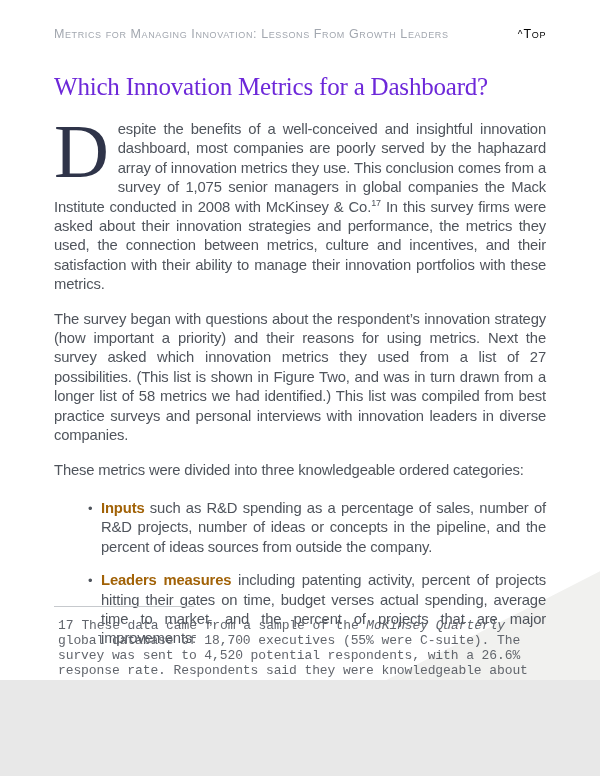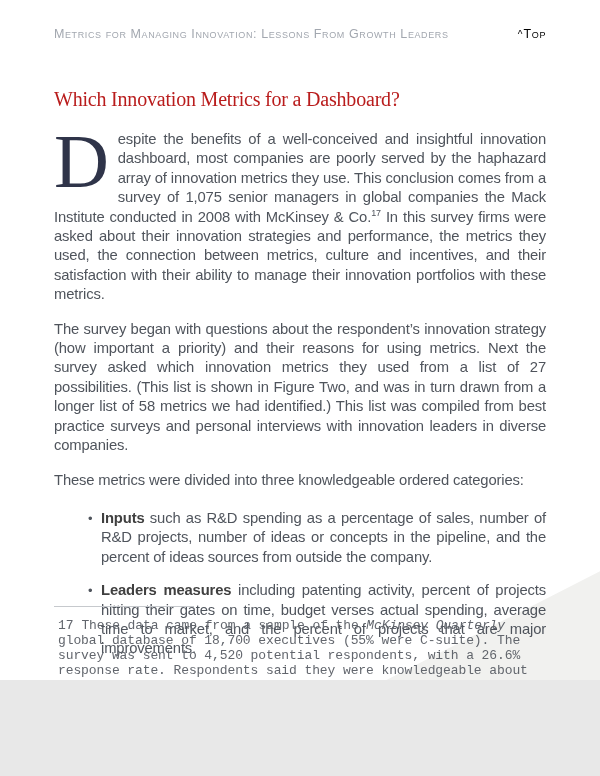--- a/index.html
+++ b/index.html
@@ -25,23 +25,23 @@
     font-variant:small-caps;
     font-size:12.5px; letter-spacing:0.6px;
     color:#a2a7af;
   }
   .top-link { color:#000000; text-decoration:none; cursor:pointer; }
   .top-link .caret { font-size:10px; letter-spacing:0; margin-right:1px; }
 
   h1.page-title {
     font-family:"Liberation Serif", serif;
     font-weight:400;
-    font-size:20px;
-    color:#b91c1c;
-    margin:47px 0 0 0;
+    font-size:25px;
+    color:#6d28d9;
+    margin:32px 0 0 0;
     letter-spacing:-0.2px;
   }
 
   .bodytext { margin-top:19px; }
   .bodytext p {
     font-size:14.8px; line-height:19.4px; letter-spacing:-0.15px;
     color:#4f545c;
     text-align:justify;
     margin:0 0 15px 0;
   }
@@ -62,21 +62,21 @@
     margin-bottom:14px;
     font-size:14.8px; line-height:19.4px; letter-spacing:-0.15px;
     color:#4f545c;
     text-align:justify;
   }
   ul.metric-list li::before {
     content:"\2022";
     position:absolute; left:-2px; top:0;
     font-size:13px; color:#4f545c;
   }
-  ul.metric-list b { font-weight:700; color:#404040; }
+  ul.metric-list b { font-weight:700; color:#a16207; }
 
   .footnote-block { position:absolute; left:54px; right:50px; top:606px; z-index:1; }
   .footnote-divider {
     width:140px; height:0;
     border-top:1px solid #c6c9cd;
     margin-bottom:11px;
   }
   .footnote {
     font-size:13px; line-height:15px; letter-spacing:-0.1px;
     color:#62666d;

